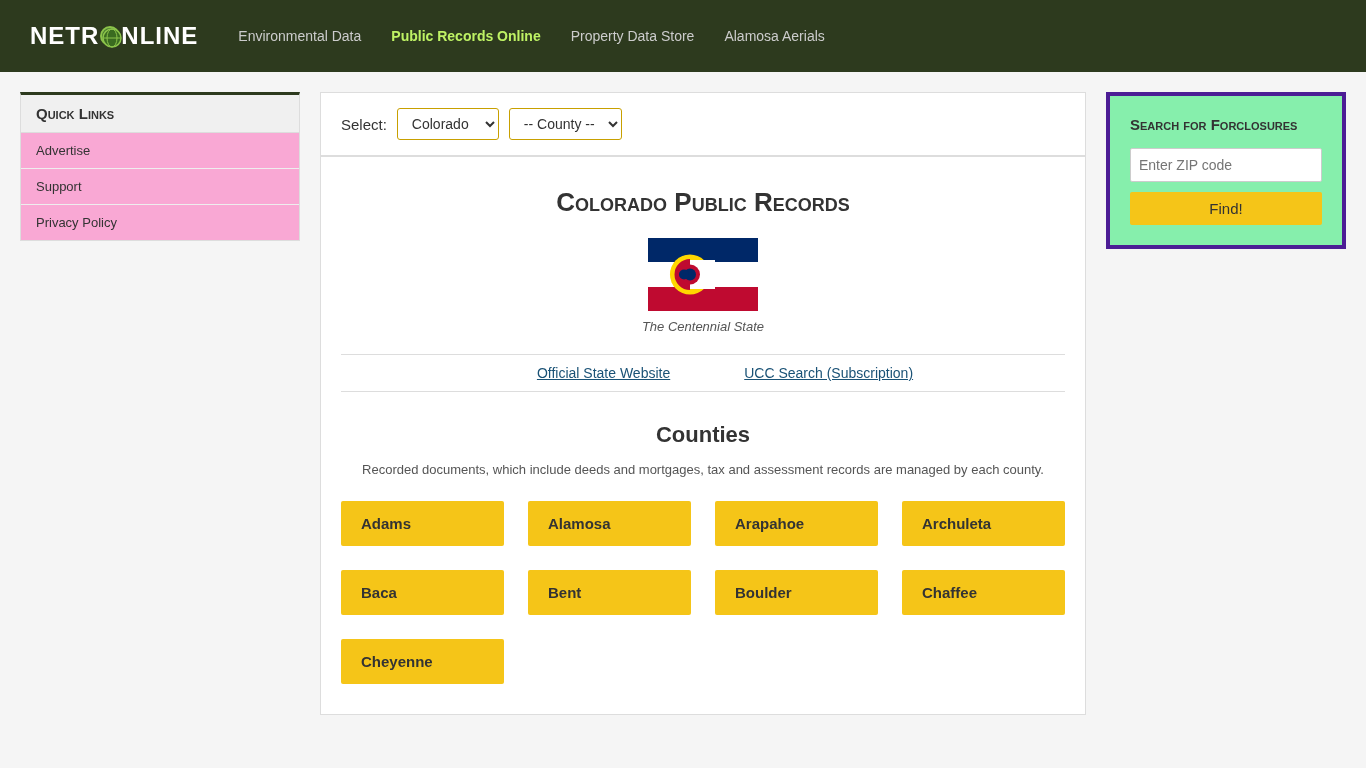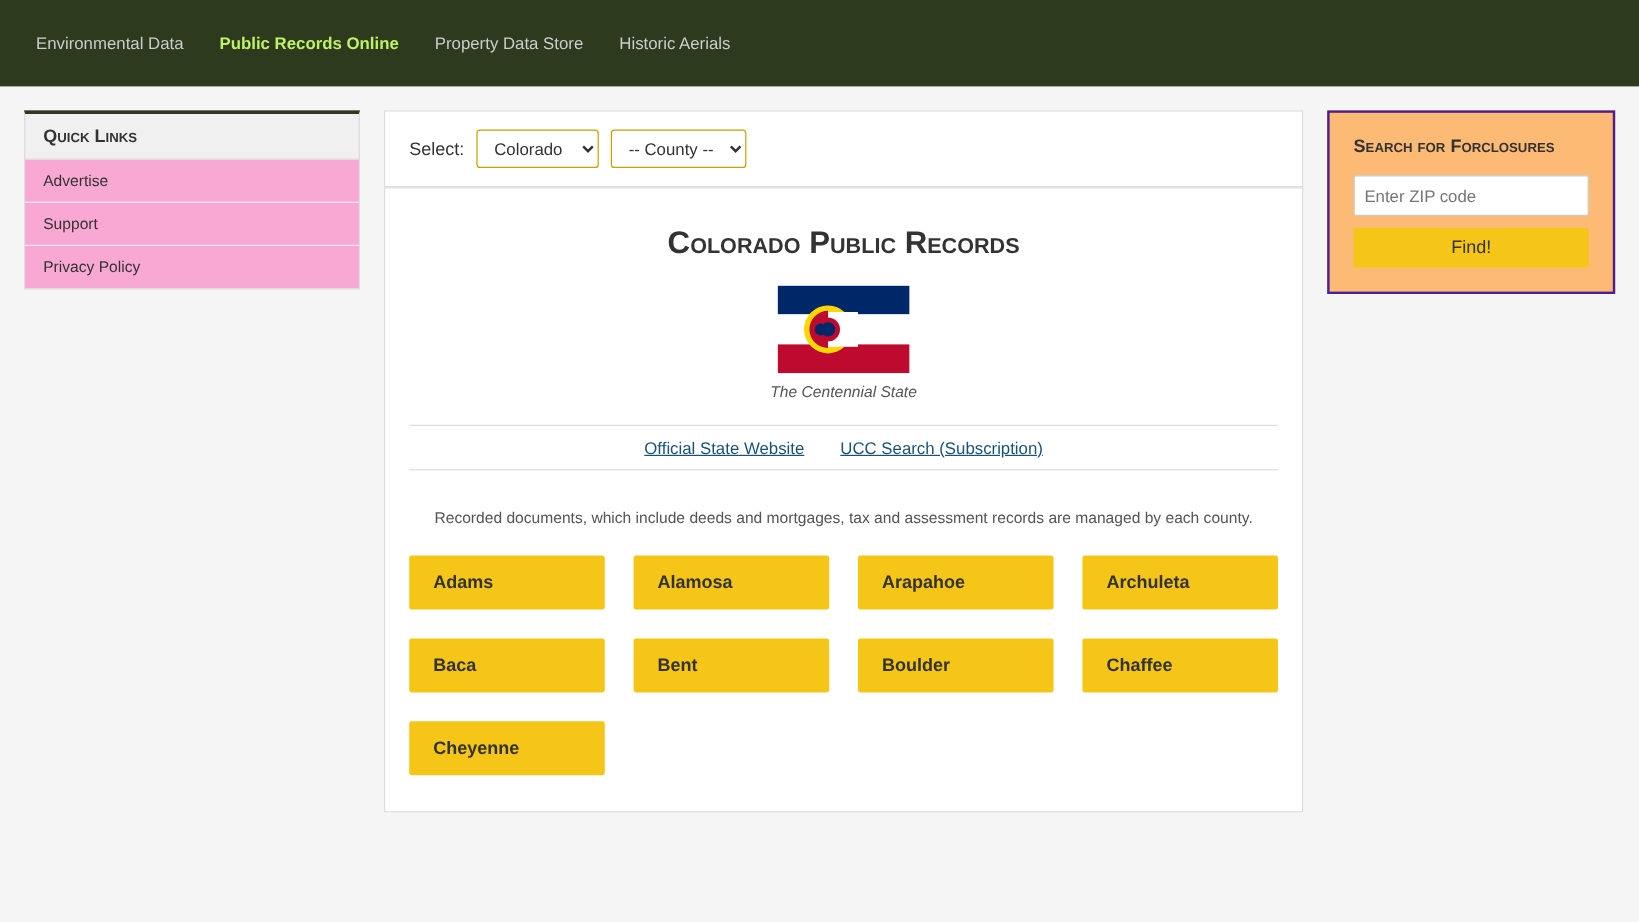--- a/index.html
+++ b/index.html
@@ -148,20 +148,21 @@
       padding: 10px 0;
       border-top: 1px solid #ddd;
       border-bottom: 1px solid #ddd;
       margin-bottom: 30px;
     }
     .state-link {
       color: #1a5276;
       text-decoration: underline;
       font-size: 14px;
       cursor: pointer;
+      margin-left: 44px;
     }
 
     
     #counties-title {
       text-align: center;
       font-size: 22px;
       font-weight: bold;
       color: #333;
       margin-bottom: 12px;
     }
@@ -188,22 +189,22 @@
       cursor: pointer;
       border-radius: 2px;
     }
 
     
     #right-sidebar {
       width: 240px;
       flex-shrink: 0;
     }
     #foreclosure-box {
-      background: #fdba74;
-      border: 2px solid #4c1d95;
+      background: #86efac;
+      border: 4px solid #4c1d95;
       padding: 20px;
     }
     #foreclosure-title {
       font-variant: small-caps;
       font-size: 15px;
       font-weight: bold;
       color: #333;
       margin-bottom: 15px;
     }
     #zip-input {
@@ -234,25 +235,38 @@
       font-size: 24px;
       font-weight: 900;
       letter-spacing: 1px;
       font-family: Arial Black, sans-serif;
     }
   </style>
 </head>
 <body>
 
 <header id="header">
+  <div id="logo-area">
+    <div class="logo-wrapper">
+      <span>NETR</span>
+      <span id="logo-globe">
+        <svg width="20" height="20" viewBox="0 0 20 20" style="display:block;">
+          <circle cx="10" cy="10" r="9" fill="#3a6b20" stroke="#8bc34a" stroke-width="1.5"></circle>
+          <ellipse cx="10" cy="10" rx="5" ry="9" fill="none" stroke="#8bc34a" stroke-width="1"></ellipse>
+          <line x1="1" y1="10" x2="19" y2="10" stroke="#8bc34a" stroke-width="1"></line>
+        </svg>
+      </span>
+      <span>NLINE</span>
+    </div>
+  </div>
   <nav>
     <a class="">Environmental Data</a>
     <a class="active">Public Records Online</a>
     <a class="">Property Data Store</a>
-    <a class="">Historic Aerials</a>
+    <a class="">Alamosa Aerials</a>
   </nav>
 </header>
 
 <div id="main-layout">
 
   <aside id="sidebar">
     <div id="quick-links-box">
       <div id="quick-links-title">Quick Links</div>
       <a class="sidebar-link">Advertise</a>
       <a class="sidebar-link">Support</a>
@@ -307,20 +321,21 @@
         </svg>
       </div>
 
       <p id="state-caption">The Centennial State</p>
 
       <div id="state-links">
         <a class="state-link">Official State Website</a>
         <a class="state-link">UCC Search (Subscription)</a>
       </div>
 
+      <h2 id="counties-title">Counties</h2>
       <p id="counties-description">Recorded documents, which include deeds and mortgages, tax and assessment records are managed by each county.</p>
 
       <div id="counties-grid">
       <button class="county-btn">Adams</button>
           <button class="county-btn">Alamosa</button>
           <button class="county-btn">Arapahoe</button>
           <button class="county-btn">Archuleta</button>
           <button class="county-btn">Baca</button>
           <button class="county-btn">Bent</button>
           <button class="county-btn">Boulder</button>

